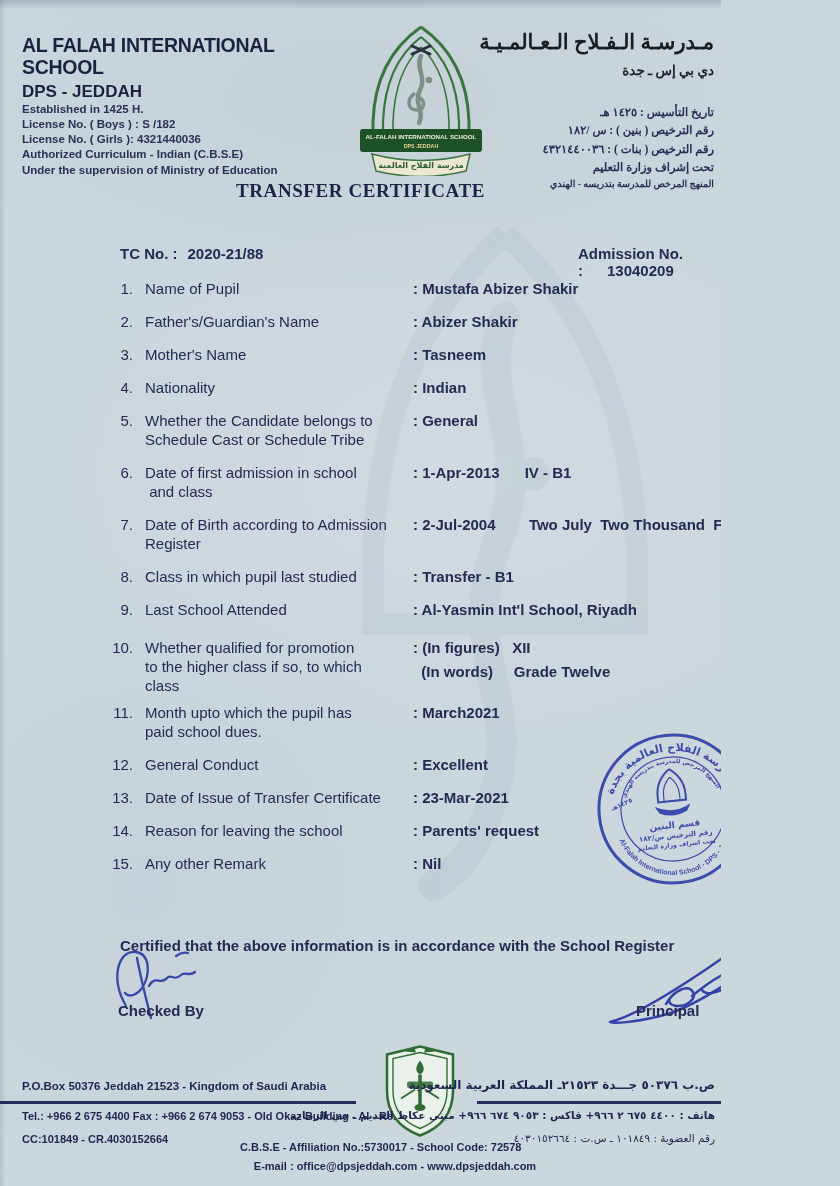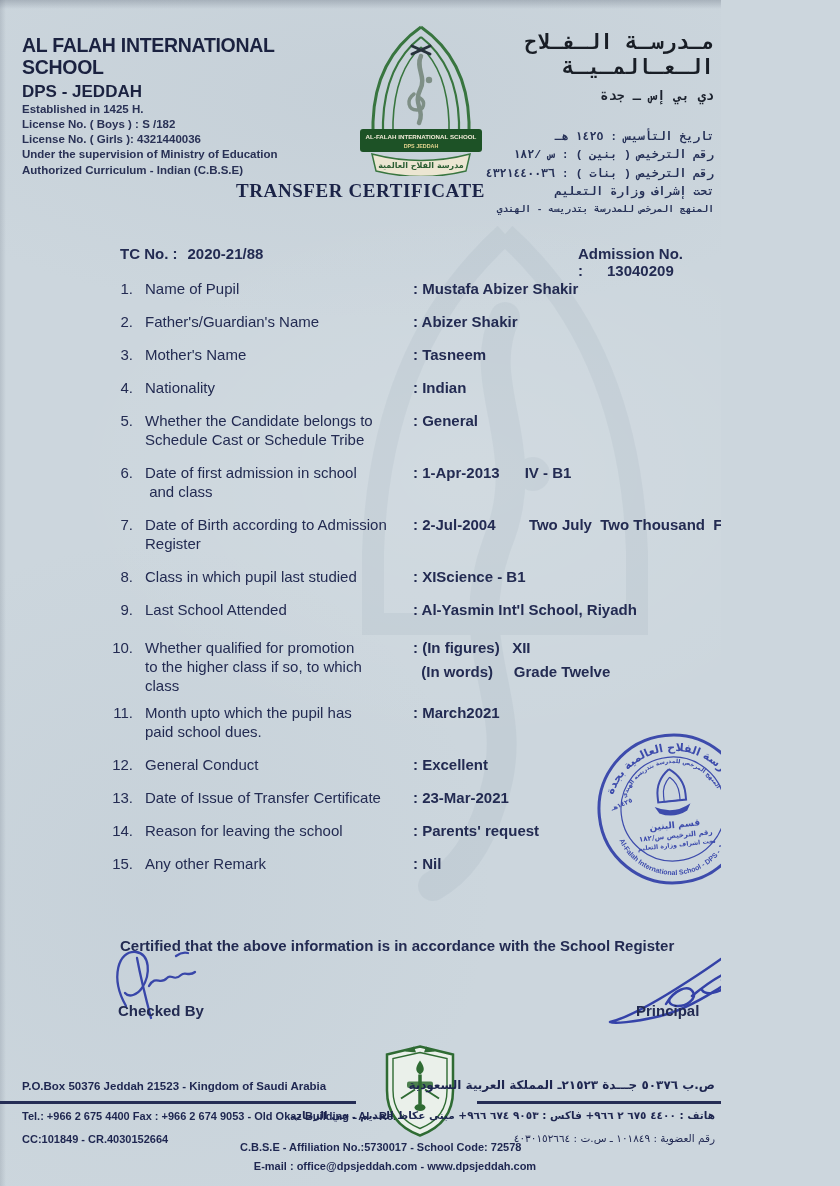--- a/index.html
+++ b/index.html
@@ -19,21 +19,21 @@
   .edge-left { position:absolute; left:0; top:0; width:6px; height:100%;
     background:linear-gradient(90deg, rgba(88,98,114,.18), rgba(0,0,0,0)); }
 
   
   .hdr-left { position:absolute; left:22px; top:34px; width:334px; }
   .hdr-left .name { font-size:19.5px; font-weight:bold; letter-spacing:-.3px; color:#1b2240; line-height:1.15; }
   .hdr-left .branch { font-size:17px; font-weight:bold; color:#1b2240; margin-top:3px; }
   .hdr-left .details { margin-top:0; font-size:11.5px; font-weight:bold; line-height:1.32; color:#293155; }
 
   .hdr-right { position:absolute; right:7px; top:30px; width:330px; direction:rtl; 
-    font-family:Liberation Mono, monospace; }
+    font-family:Liberation Serif, serif; }
   .hdr-right .aname { font-size:21px; font-weight:bold; color:#191e26; letter-spacing:0; }
   .hdr-right .abranch { font-size:13.5px; font-weight:bold; color:#1c222e; margin-top:7px; }
   .hdr-right .adetails { margin-top:24px; font-size:11.5px; font-weight:bold; line-height:1.6; color:#253057; }
   .hdr-right .adetails .small { font-size:9.5px; }
 
   .logo-top { position:absolute; left:354px; top:22px; width:134px; height:154px; }
 
   .doc-title { position:absolute; left:0; top:180px; width:100%; text-align:center;
     font-family:"Liberation Serif", serif; font-size:19px; font-weight:bold; letter-spacing:.6px; color:#1b2347; }
 
@@ -101,22 +101,22 @@
   <div class="edge-top"></div>
   <div class="edge-left"></div>
 
   <div class="hdr-left">
     <div class="name">AL FALAH INTERNATIONAL SCHOOL</div>
     <div class="branch">DPS - JEDDAH</div>
     <div class="details">
       <div>Established in  1425 H.</div>
       <div>License No. ( Boys ) : S /182</div>
       <div>License No. ( Girls ): 4321440036</div>
+      <div>Authorized Curriculum - Indian  (C.B.S.E)</div>
       <div>Under the supervision of Ministry of Education</div>
-      <div>Authorized Curriculum - Indian  (C.B.S.E)</div>
     </div>
   </div>
 
   <svg class="logo-top" viewBox="0 0 134 154">
     <path d="M67,5 Q21,37 19,100 L19,110 L115,110 L115,100 Q113,37 67,5" fill="none" stroke="#38753f" stroke-width="3"></path>
     <path d="M67,15 Q31,43 29,100 L29,110 L105,110 L105,100 Q103,43 67,15" fill="none" stroke="#38753f" stroke-width="2.2"></path>
     <path d="M67,25 Q41,49 39,100 L39,110 L95,110 L95,100 Q93,49 67,25" fill="none" stroke="#38753f" stroke-width="1.6"></path>
     <path d="M58,24 L76,32 M76,24 L58,32" stroke="#28323c" stroke-width="3" stroke-linecap="round"></path>
     <path d="M67,34 C61,46 73,55 66,68 C59,82 71,88 65,101" fill="none" stroke="#7e8f86" stroke-width="4.5" stroke-linecap="round"></path>
     <circle cx="75" cy="58" r="3.2" fill="#7e8f86"></circle>
@@ -184,21 +184,21 @@
       </div>
       <div class="frow">
         <span class="fno">7.</span>
         <span class="flabel">Date of Birth according to Admission
 Register</span>
         <span class="fvalue"><div>: 2-Jul-2004&nbsp;&nbsp;&nbsp;&nbsp;&nbsp;&nbsp;&nbsp;&nbsp;Two July&nbsp; Two Thousand&nbsp; Four</div></span>
       </div>
       <div class="frow">
         <span class="fno">8.</span>
         <span class="flabel">Class in which pupil last studied</span>
-        <span class="fvalue"><div>: XIScience - B1</div></span>
+        <span class="fvalue"><div>: Transfer - B1</div></span>
       </div>
       <div class="frow">
         <span class="fno">9.</span>
         <span class="flabel">Last School Attended</span>
         <span class="fvalue"><div>: Al-Yasmin Int'l School, Riyadh</div></span>
       </div>
       <div class="frow">
         <span class="fno">10.</span>
         <span class="flabel">Whether qualified for promotion
 to the higher class if so, to which

